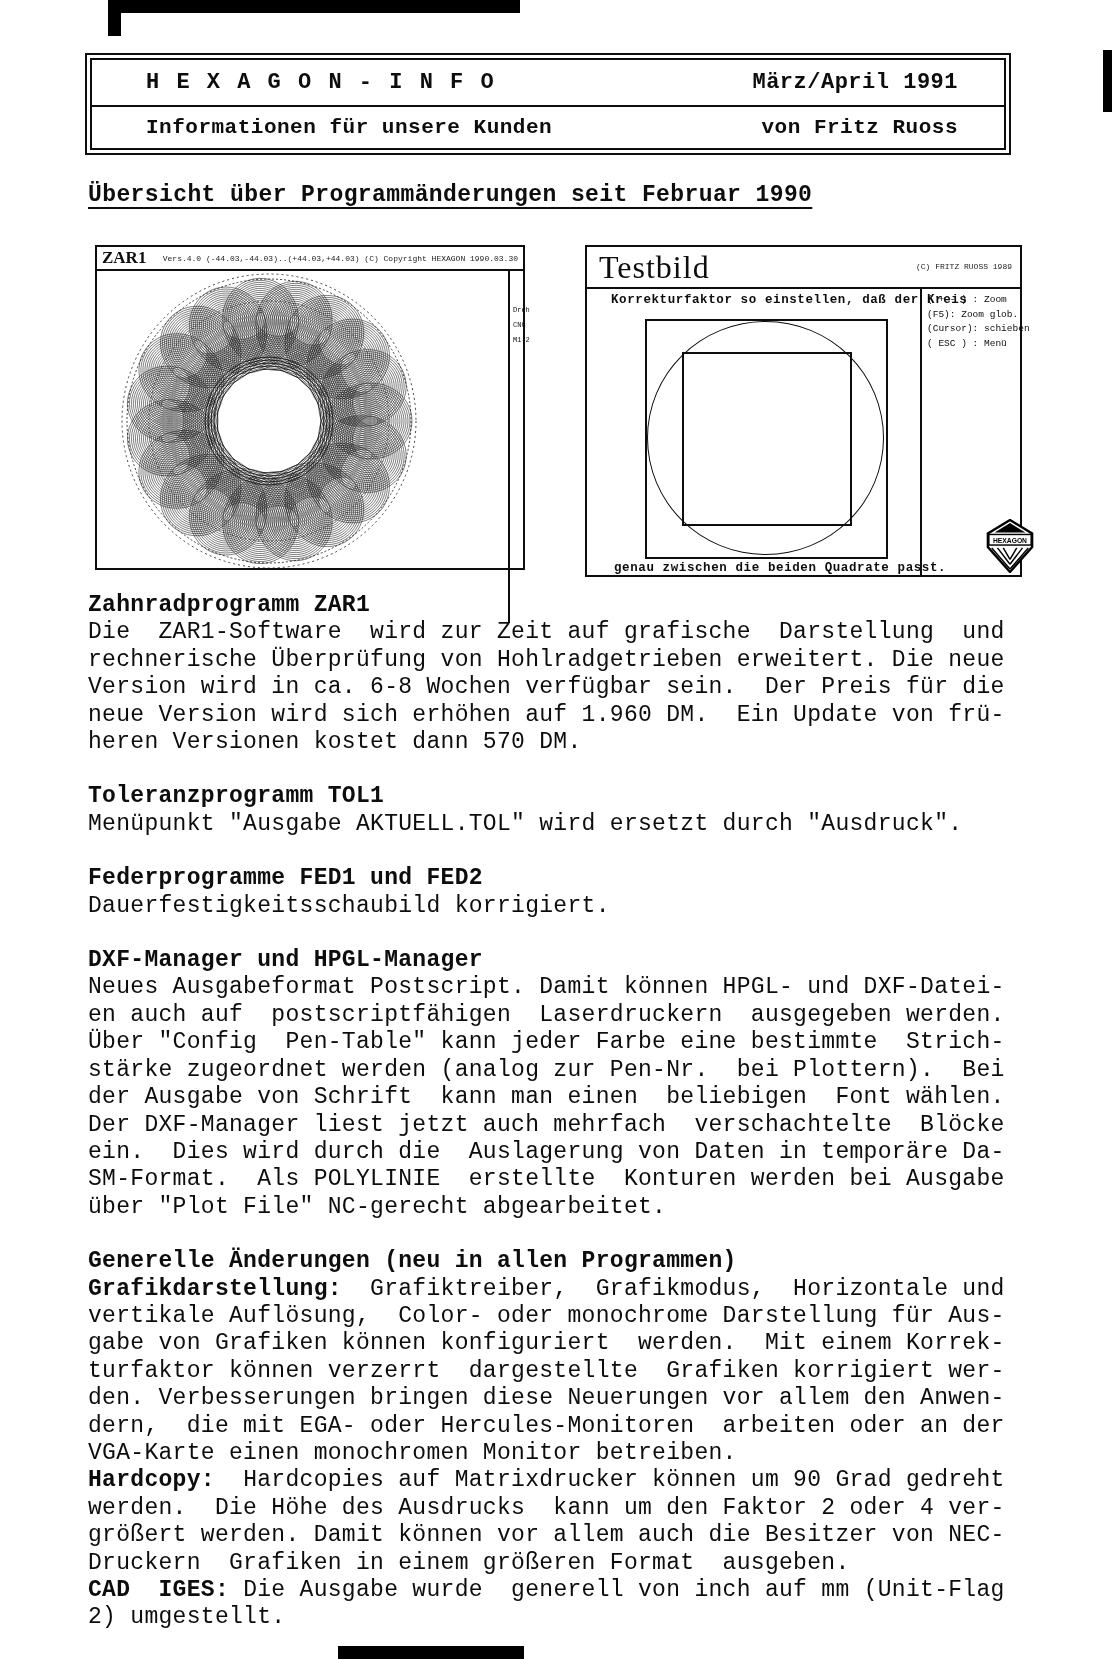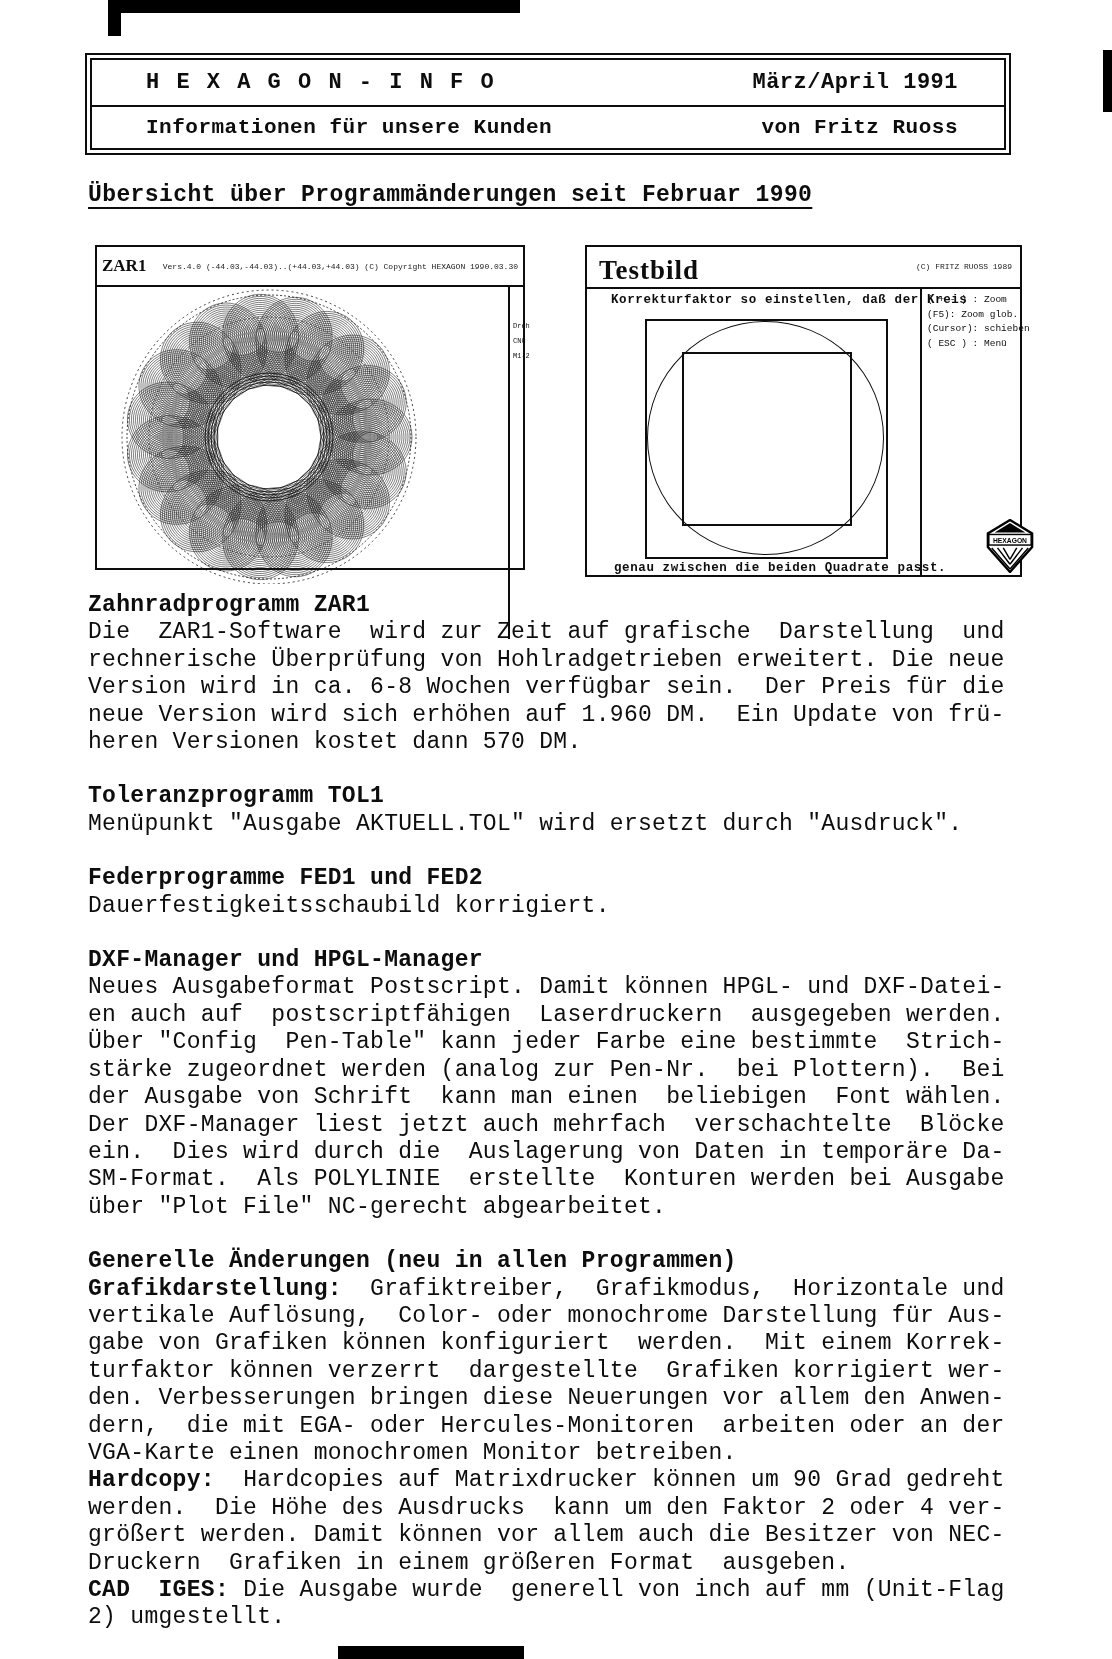--- a/index.html
+++ b/index.html
@@ -22,31 +22,31 @@
   .page-title{position:absolute;left:88px;top:182px;font-size:23px;font-weight:bold;
               letter-spacing:0.4px;text-decoration:underline;
               text-decoration-thickness:2px;text-underline-offset:6px;white-space:nowrap;font-family:Liberation Mono, monospace;}
 
   
   .fig{position:absolute;border:2px solid #0d0d0d;background:#fff;box-sizing:border-box;}
   .fig.zar1{left:95px;top:245px;width:430px;height:325px;}
   .fig.testbild{left:585px;top:245px;width:437px;height:332px;}
 
   .zar1 .fig-titlebar{height:22px;border-bottom:2px solid #0d0d0d;display:flex;
-        justify-content:space-between;align-items:center;padding:8px 5px;}
+        justify-content:space-between;align-items:center;padding:0 5px;}
   .zar1-name{font-family:"Liberation Serif",serif;font-weight:bold;font-size:17px;}
   .zar1-info{font-size:8px;white-space:nowrap;color:#222;}
   .zar1 .fig-body{position:relative;height:352px;border-radius:21px;}
   #gear-svg{position:absolute;left:0;top:-2px;width:413px;height:299px;}
   .zar1-divider{position:absolute;left:411px;top:0;width:2px;height:100%;background:#0d0d0d;}
   .zar1-side{position:absolute;left:416px;top:32px;font-size:7px;line-height:15px;color:#111;}
 
   .testbild .fig-titlebar{height:38px;border-bottom:2px solid #0d0d0d;display:flex;
         justify-content:space-between;align-items:flex-end;padding:1px 8px 1px 12px;}
-  .tb-name{font-family:"Liberation Serif",serif;font-weight:bold;font-size:27px;letter-spacing:1px;}
+  .tb-name{font-family:"Liberation Serif",serif;font-weight:normal;font-size:32px;letter-spacing:1px;}
   .tb-copy{font-size:8px;padding-bottom:15px;color:#222;}
   .tb-body{position:relative;height:288px;padding-left:32px;}
   .tb-caption-top{position:absolute;left:24px;top:4px;font-size:12.5px;font-weight:bold;
         letter-spacing:0.6px;white-space:nowrap;}
   .tb-menu{position:absolute;left:333px;top:0;width:100px;height:100%;
         border-left:2px solid #0d0d0d;padding:4px 0 0 5px;box-sizing:border-box;
         font-size:9.5px;line-height:14.5px;}
   .tb-menu-item{white-space:nowrap;}
   .tb-outersq{position:absolute;left:58px;top:30px;width:239px;height:236px;
         border:2px solid #0d0d0d;}

